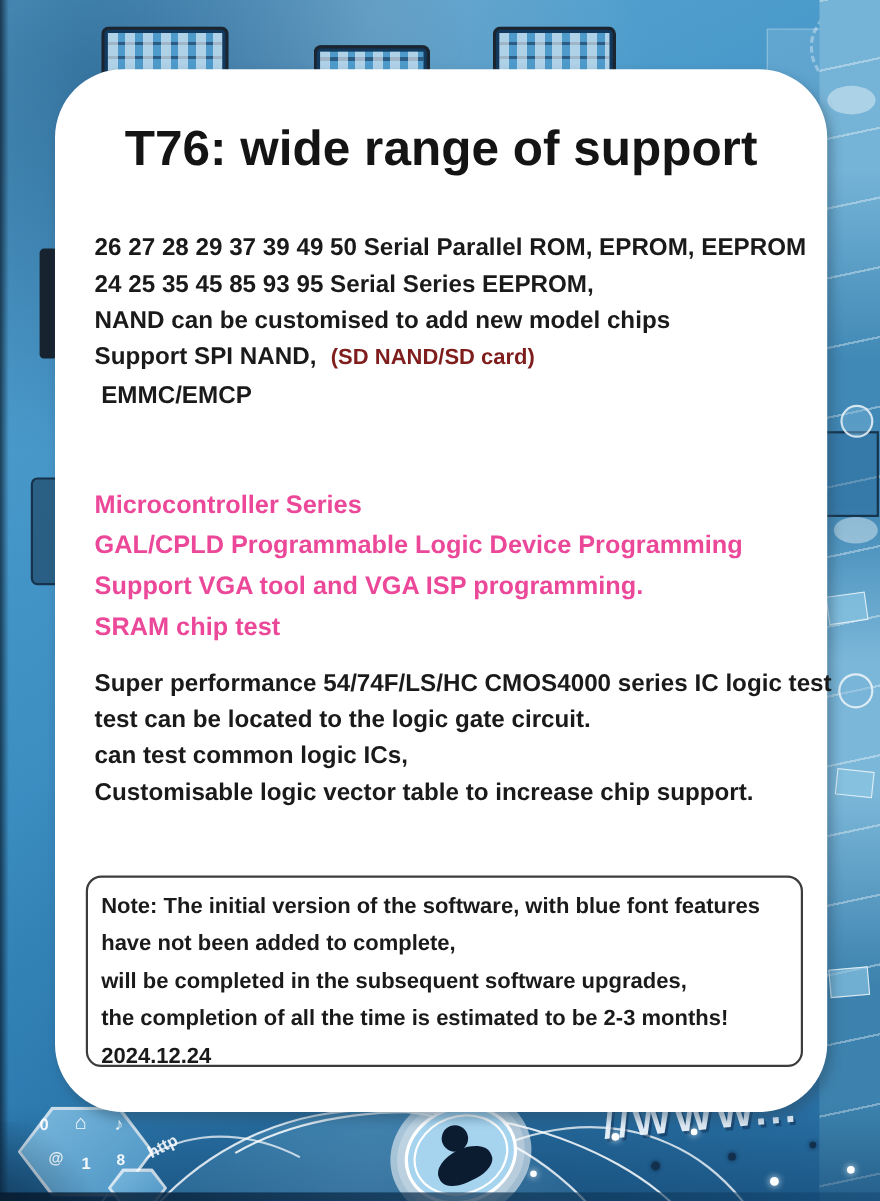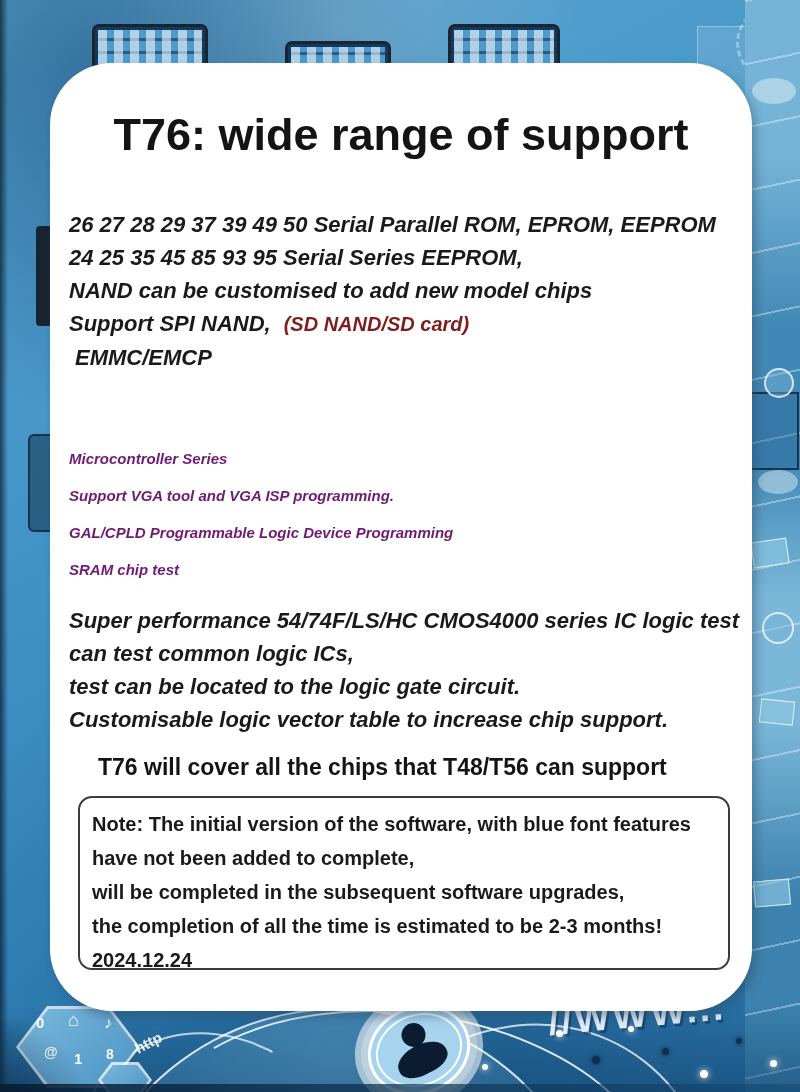--- a/index.html
+++ b/index.html
@@ -74,23 +74,23 @@
   .dot.navy{background:#12304e;box-shadow:0 0 4px rgba(10,30,55,.8);}
   .bottom-bar{position:absolute;left:0;top:1084px;width:800px;height:8px;
     background:linear-gradient(90deg, rgba(9,33,57,.92), rgba(18,72,114,.5));}
   .corner-shadow{position:absolute;left:-60px;top:1020px;width:200px;height:140px;
     background:radial-gradient(circle at 10% 90%, rgba(6,22,38,.75), transparent 65%);}
   
   .card{position:absolute;left:50px;top:63px;width:702px;height:948px;background:#ffffff;
     border-radius:62px;z-index:10;box-shadow:4px 6px 10px rgba(45,75,100,.45);}
   .title{position:absolute;top:46px;left:0;width:100%;text-align:center;
     font-size:45px;font-weight:bold;color:#141414;letter-spacing:0px;}
-  .tblock{position:absolute;left:19px;white-space:nowrap;font-weight:bold;color:#1a1a1a;font-style:italic;}
+  .tblock{position:absolute;left:36px;white-space:nowrap;font-weight:bold;color:#1a1a1a;}
   .rom-block{top:145px;font-size:22px;line-height:33px;}
-  .blue-block{top:377px;font-size:15px;line-height:37px;color:#701a75;}
+  .blue-block{top:377px;font-size:23px;line-height:37px;color:#ec4899;}
   .logic-block{top:541px;font-size:22px;line-height:33px;}
   .spi-blue{font-size:20px;color:#7f1d1d;margin-left:13px;}
   .emmc{padding-left:6px;}
   .cover-line{position:absolute;left:48px;top:691px;font-size:23px;font-weight:bold;color:#141414;white-space:nowrap;}
   .note-box{position:absolute;left:28px;top:733px;width:652px;height:174px;box-sizing:border-box;
     border:2px solid #3c3c3c;border-radius:14px;padding:9px 14px 0 12px;
     font-size:20px;font-weight:bold;color:#1a1a1a;line-height:34px;white-space:nowrap;}
 </style>
 </head>
 <body>
@@ -172,33 +172,32 @@
       <div>24 25 35 45 85 93 95 Serial Series EEPROM,</div>
       <div>NAND can be customised to add new model chips</div>
       <div>
         <span>Support SPI NAND,</span><span class="spi-blue">(SD NAND/SD card)</span>
       </div>
       <div class="emmc">EMMC/EMCP</div>
     </div>
 
     <div class="tblock blue-block">
       <div>Microcontroller Series</div>
+      <div>GAL/CPLD Programmable Logic Device Programming</div>
       <div>Support VGA tool and VGA ISP programming.</div>
-      <div>GAL/CPLD Programmable Logic Device Programming</div>
       <div>SRAM chip test</div>
     </div>
 
     <div class="tblock logic-block">
       <div>Super performance 54/74F/LS/HC CMOS4000 series IC logic test</div>
+      <div>test can be located to the logic gate circuit.</div>
       <div>can test common logic ICs,</div>
-      <div>test can be located to the logic gate circuit.</div>
       <div>Customisable logic vector table to increase chip support.</div>
     </div>
 
-    <div class="cover-line">T76 will cover all the chips that T48/T56 can support</div>
 
     <div class="note-box">
       <div>Note: The initial version of the software, with blue font features</div>
       <div>have not been added to complete,</div>
       <div>will be completed in the subsequent software upgrades,</div>
       <div>the completion of all the time is estimated to be 2-3 months!</div>
       <div>2024.12.24</div>
     </div>
   </div>
 

